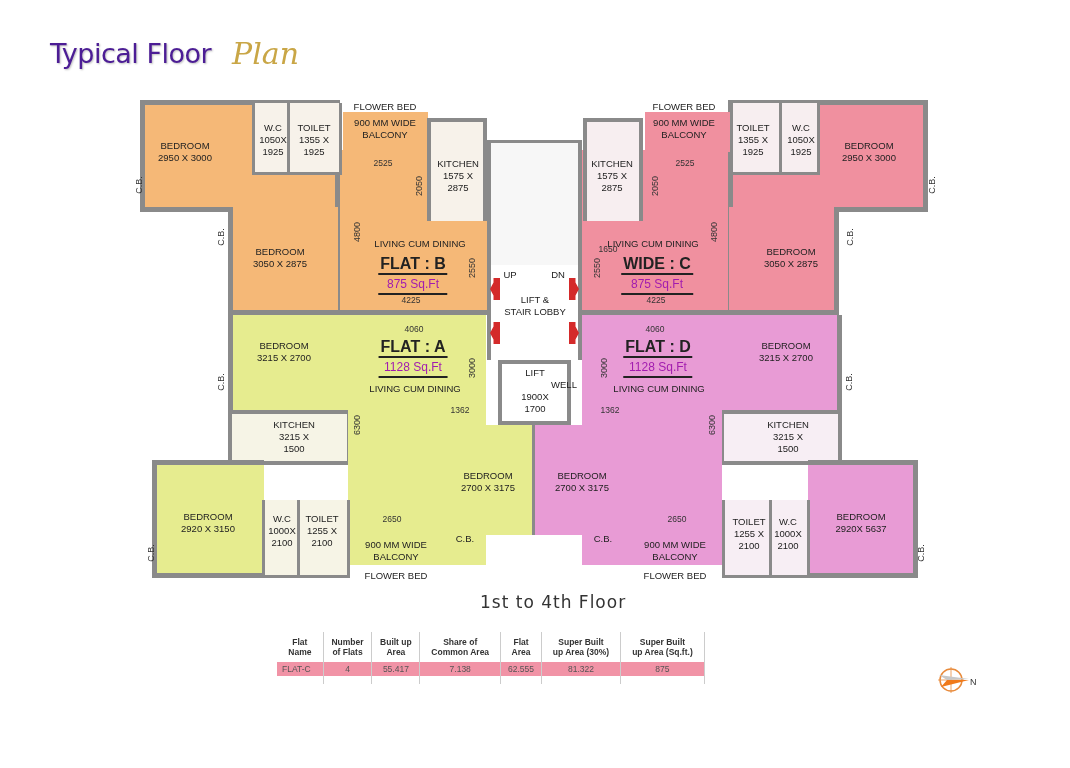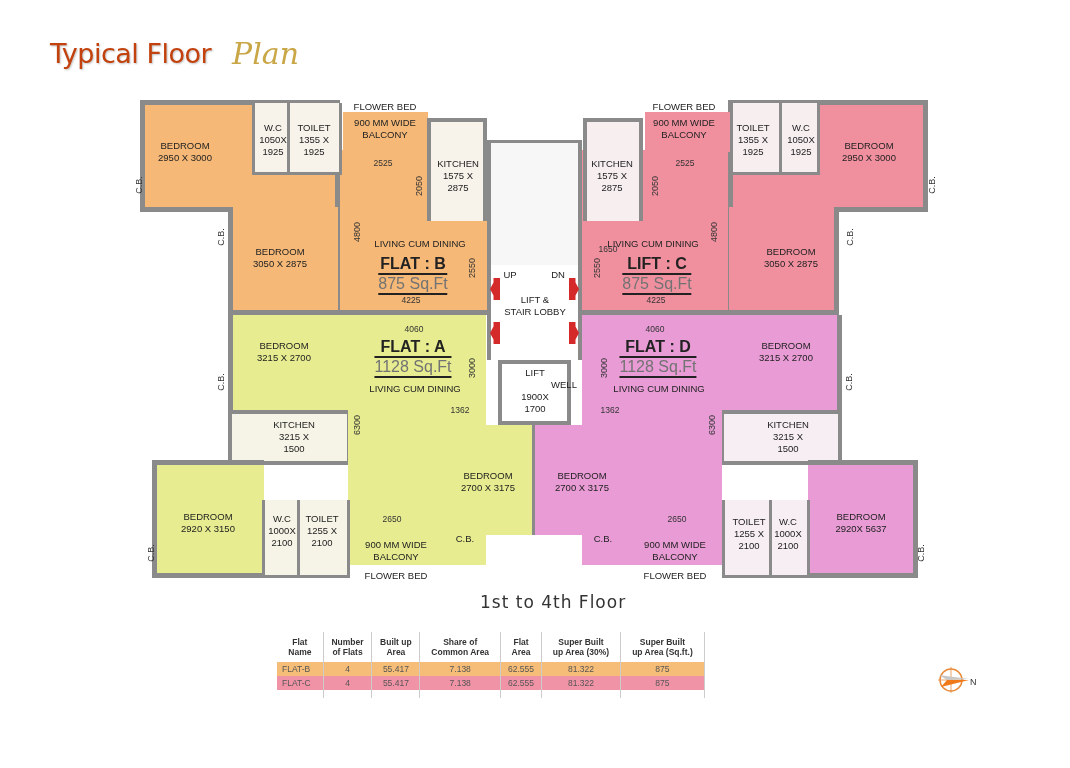--- a/index.html
+++ b/index.html
@@ -1,26 +1,26 @@
 <!DOCTYPE html>
 <html><head>
   <meta charset="utf-8">
   <style>
     * { box-sizing: border-box; margin: 0; padding: 0; }
     body { width: 1070px; height: 768px; background: #ffffff; font-family: "Liberation Sans", sans-serif; position: relative; overflow: hidden; }
-    .title { position: absolute; left: 50px; top: 38px; font-size: 27px; color: #c2410c; text-shadow: 1px 1px 2px rgba(0,0,0,0.25); font-family: "DejaVu Sans", sans-serif; letter-spacing: -0.5px; }
+    .title { position: absolute; left: 50px; top: 38px; font-size: 27px; color: #4c1d95; text-shadow: 1px 1px 2px rgba(0,0,0,0.25); font-family: "DejaVu Sans", sans-serif; letter-spacing: -0.5px; }
     .title-script { position: absolute; left: 232px; top: 36px; font-size: 30px; color: #c9a646; font-style: italic; font-family: "DejaVu Serif", serif; font-weight: 300; }
     .plan { position: absolute; left: 0; top: 0; width: 1070px; height: 600px; }
     .room { position: absolute; }
     .lbl { position: absolute; font-size: 9.5px; color: #222; text-align: center; line-height: 1.25; white-space: nowrap; transform: translate(-50%, -50%); }
     .vlbl { position: absolute; font-size: 9px; color: #333; transform: translate(-50%,-50%) rotate(-90deg); white-space: nowrap; }
     .dim { position: absolute; font-size: 8.5px; color: #333; transform: translate(-50%,-50%); white-space: nowrap; }
     .flat-title { position: absolute; transform: translate(-50%, 0); text-align: center; }
-    .flat-name { font-size: 16px; font-weight: bold; color: #222; border-bottom: 2px solid #222; padding: 0 2px; line-height: 18px; white-space: nowrap; }
-    .flat-area { font-size: 16px; color: #737373; border-bottom: 2px solid #222; line-height: 18px; white-space: nowrap; }
+    .flat-name { font-size: 16px; font-weight: bold; color: #222; border-bottom: 2px solid #222; padding: 0 2px; line-height: 18px; white-space: nowrap; text-align: right; }
+    .flat-area { font-size: 12px; color: #a21caf; border-bottom: 2px solid #222; line-height: 18px; white-space: nowrap; }
     .entrance { position: absolute; width: 10px; height: 22px; background: #d42a2a; }
     .entrance.left { clip-path: polygon(100% 0, 100% 100%, 35% 100%, 35% 80%, 0 50%, 35% 20%, 35% 0); }
     .entrance.right { clip-path: polygon(0 0, 0 100%, 65% 100%, 65% 80%, 100% 50%, 65% 20%, 65% 0); }
     .subtitle { position: absolute; left: 480px; top: 592px; font-size: 17px; color: #333; letter-spacing: 1px; font-family: "DejaVu Sans", sans-serif; }
     table.areas { position: absolute; left: 277px; top: 632px; border-collapse: collapse; font-size: 8.5px; width: 428px; }
     table.areas th { font-weight: bold; color: #333; padding: 2px 3px; text-align: center; line-height: 1.2; border-right: 1px solid #ccc; vertical-align: middle; height: 30px; }
     table.areas td { padding: 1px 3px; text-align: center; color: #555; border-right: 1px solid #ccc; height: 14px; }
     table.areas td:first-child { text-align: left; padding-left: 5px; }
     table.areas tr.empty td { height: 8px; background: #fff; }
     .compass { position: absolute; left: 935px; top: 665px; width: 40px; height: 30px; }
@@ -126,21 +126,21 @@
   <span class="lbl" style="left:753px;top:152px;">1925</span>
   <span class="lbl" style="left:801px;top:128px;">W.C</span>
   <span class="lbl" style="left:801px;top:140px;">1050X</span>
   <span class="lbl" style="left:801px;top:152px;">1925</span>
   <span class="lbl" style="left:869px;top:146px;">BEDROOM</span>
   <span class="lbl" style="left:869px;top:158px;">2950 X 3000</span>
   <span class="lbl" style="left:791px;top:252px;">BEDROOM</span>
   <span class="lbl" style="left:791px;top:264px;">3050 X 2875</span>
   <span class="lbl" style="left:653px;top:244px;">LIVING CUM DINING</span>
   <div class="flat-title" style="left:657px;top:255px;">
-    <div class="flat-name">LIFT : C</div>
+    <div class="flat-name">WIDE : C</div>
     <div class="flat-area">875 Sq.Ft</div>
   </div>
   <span class="vlbl" style="left:932px;top:185px;">C.B.</span>
   <span class="vlbl" style="left:850px;top:237px;">C.B.</span>
   <span class="dim" style="left:685px;top:163px;">2525</span>
   <span class="vlbl" style="left:655px;top:186px;">2050</span>
   <span class="vlbl" style="left:714px;top:232px;">4800</span>
   <span class="vlbl" style="left:597px;top:268px;">2550</span>
   <span class="dim" style="left:656px;top:300px;">4225</span>
   <span class="dim" style="left:608px;top:249px;">1650</span>
@@ -218,29 +218,20 @@
       <th><span>Flat</span><br><span>Name</span></th>
       <th><span>Number</span><br><span>of Flats</span></th>
       <th><span>Built up</span><br><span>Area</span></th>
       <th><span>Share of</span><br><span>Common Area</span></th>
       <th><span>Flat</span><br><span>Area</span></th>
       <th><span>Super Built</span><br><span>up Area (30%)</span></th>
       <th><span>Super Built</span><br><span>up Area (Sq.ft.)</span></th>
     </tr>
   </thead>
   <tbody>
-    <tr style="background:#f6bd78;">
-      <td>FLAT-B</td>
-      <td>4</td>
-      <td>55.417</td>
-      <td>7.138</td>
-      <td>62.555</td>
-      <td>81.322</td>
-      <td>875</td>
-    </tr>
     <tr style="background:#f193a6;">
       <td>FLAT-C</td>
       <td>4</td>
       <td>55.417</td>
       <td>7.138</td>
       <td>62.555</td>
       <td>81.322</td>
       <td>875</td>
     </tr>
     <tr class="empty">

